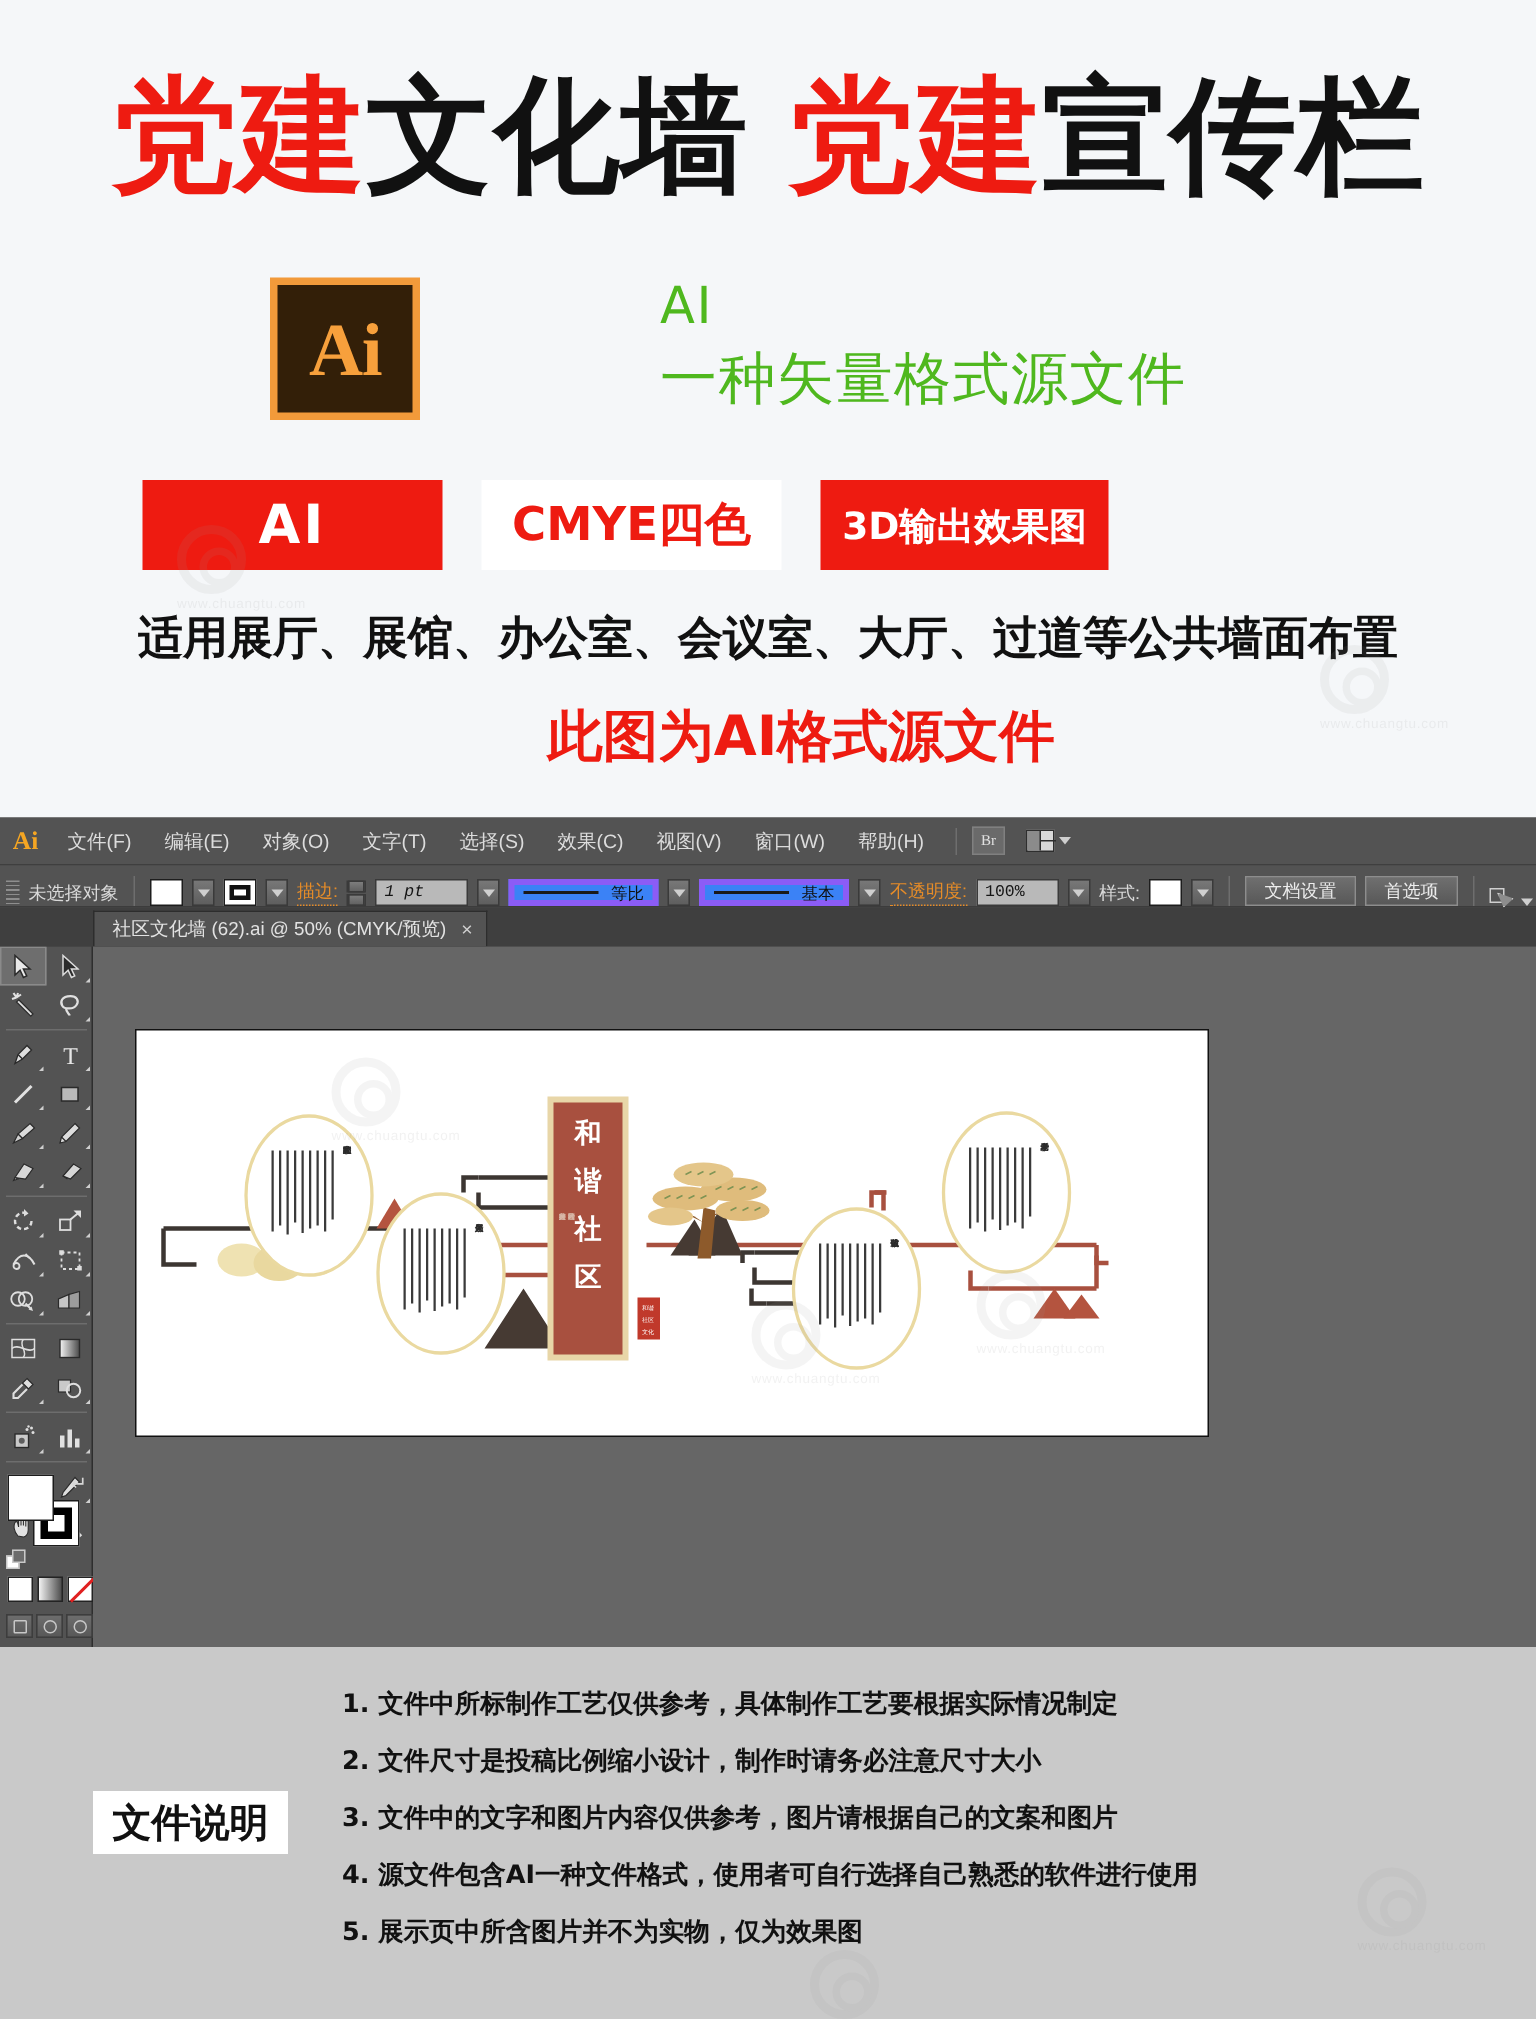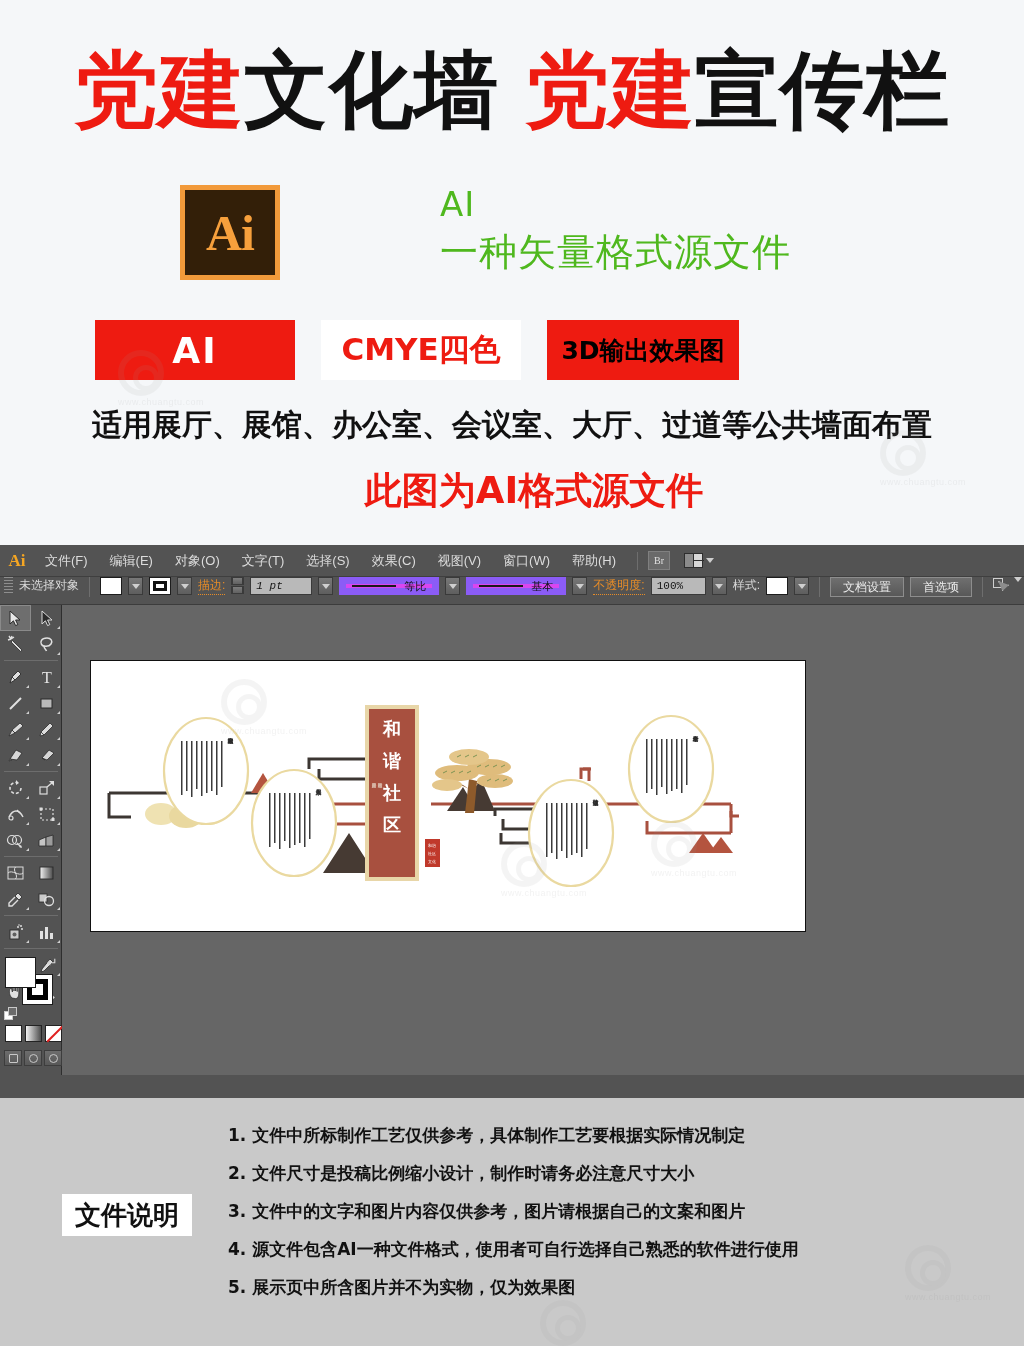--- a/index.html
+++ b/index.html
@@ -59,21 +59,21 @@
     position: absolute; left: 95px; top: 320px; width: 860px;
     display: flex; align-items: stretch; gap: 26px;
   }
   .badge {
     height: 60px; display: flex; align-items: center; justify-content: center;
     font-weight: bold; white-space: nowrap;
     font-family: "DejaVu Sans", "Liberation Sans", sans-serif;
   }
   .badge.b1 { width: 200px; background: #ee1b11; color: #ffffff; font-size: 36px; letter-spacing: 2px; }
   .badge.b2 { width: 200px; background: #ffffff; color: #ee1b11; font-size: 31px; }
-  .badge.b3 { width: 192px; background: #ee1b11; color: #000000; font-size: 25px; }
+  .badge.b3 { width: 192px; background: #ee1b11; color: #ffffff; font-size: 25px; }
   .badge.b4 { width: 196px; background: #ffffff; color: #ee1b11; font-size: 24px; }
 
   .promo-line1 {
     position: absolute; left: 0; top: 405px; width: 1024px; text-align: center;
     font-size: 30px; font-weight: bold; color: #111;
     font-family: "DejaVu Sans", sans-serif; white-space: nowrap;
   }
   .promo-line2 {
     position: absolute; left: 0; top: 466px; width: 1024px; text-align: center;
     font-size: 37px; font-weight: bold; color: #ee1b11;
@@ -133,21 +133,21 @@
   .arrange-ico::after {
     content:""; position:absolute; left:9px; top:6px; width:10px; height:1px;
     background:#2e2e2e;
   }
   .tri-down {
     width:0;height:0;border-left:4px solid transparent;border-right:4px solid transparent;
     border-top:5px solid #cfcfcf;
   }
 
   .ctrlbar {
-    height: 28px; background: #535353; display: flex; align-items: flex-start;
+    height: 28px; background: #535353; display: flex; align-items: flex-end;
     border-bottom: 1px solid #3c3c3c; padding-left: 4px; gap: 6px;
   }
   .grip { width: 9px; height: 17px;
     background: repeating-linear-gradient(to bottom,#8e8e8e 0 1px,transparent 1px 3px);
   }
   .ctrl-label { color: #d9d9d9; font-size: 12px; white-space: nowrap; }
   .ctrl-sep { width:1px; height:20px; background:#6e6e6e; margin: 0 4px; }
   .sw {
     width: 22px; height: 18px; border: 1px solid #1d1d1d;
   }
@@ -167,21 +167,21 @@
     border:1px solid #3a3a3a;display:flex;align-items:center;justify-content:center;
   }
   .tri-up-s{width:0;height:0;border-left:3px solid transparent;border-right:3px solid transparent;border-bottom:4px solid #d8d8d8;}
   .tri-dn-s{width:0;height:0;border-left:3px solid transparent;border-right:3px solid transparent;border-top:4px solid #d8d8d8;}
   .field {
     height:18px; background:#b9b9b9; border:1px solid #3a3a3a; color:#151515;
     font-size:11px; display:flex; align-items:center; padding:0 5px;
     font-family:"Liberation Mono","DejaVu Sans Mono",monospace; white-space:nowrap;
   }
   .combo {
-    height:18px; background:#d946ef; border:7px solid #8b5cf6; color:#111;
+    height:18px; background:#3b82f6; border:4px solid #8b5cf6; color:#111;
     font-size:11px; display:flex; align-items:center; justify-content:space-between;
     padding:0 6px; gap:8px; white-space:nowrap;
   }
   .combo .rule { height:2px; background:#1a1a1a; flex:1 1 auto; min-width:40px; }
   .btn3d {
     height:20px; padding:0 12px; background:linear-gradient(#6f6f6f,#585858);
     border:1px solid #8d8d8d; color:#ececec; font-size:12px;
     display:flex; align-items:center; white-space:nowrap;
   }
   .docsetup-ico{
@@ -404,20 +404,26 @@
         </div>
 
       <div class="ctrl-sep"></div>
       <div class="btn3d">文档设置</div>
       <div class="btn3d">首选项</div>
       <div class="ctrl-sep"></div>
       <div class="docsetup-ico"></div>
       <div class="tri-down"></div>
     </div>
 
+    <div class="tabbar">
+      <div class="doctab">
+        <span>社区文化墙 (62).ai @ 50% (CMYK/预览)</span>
+        <span class="x">×</span>
+      </div>
+    </div>
 
     <div class="workarea">
 
       <div class="toolpanel">
         <div class="tool-grid">
           <div class="tool sel">
             <svg width="15" height="17" viewBox="0 0 15 17">
                 <path d="M2 1 L2 14 L5.4 10.8 L7.6 15.6 L9.8 14.6 L7.6 10 L12 10 Z" fill="#e8e8e8" stroke="#2a2a2a" stroke-width="1"></path>
               </svg>
           </div>

